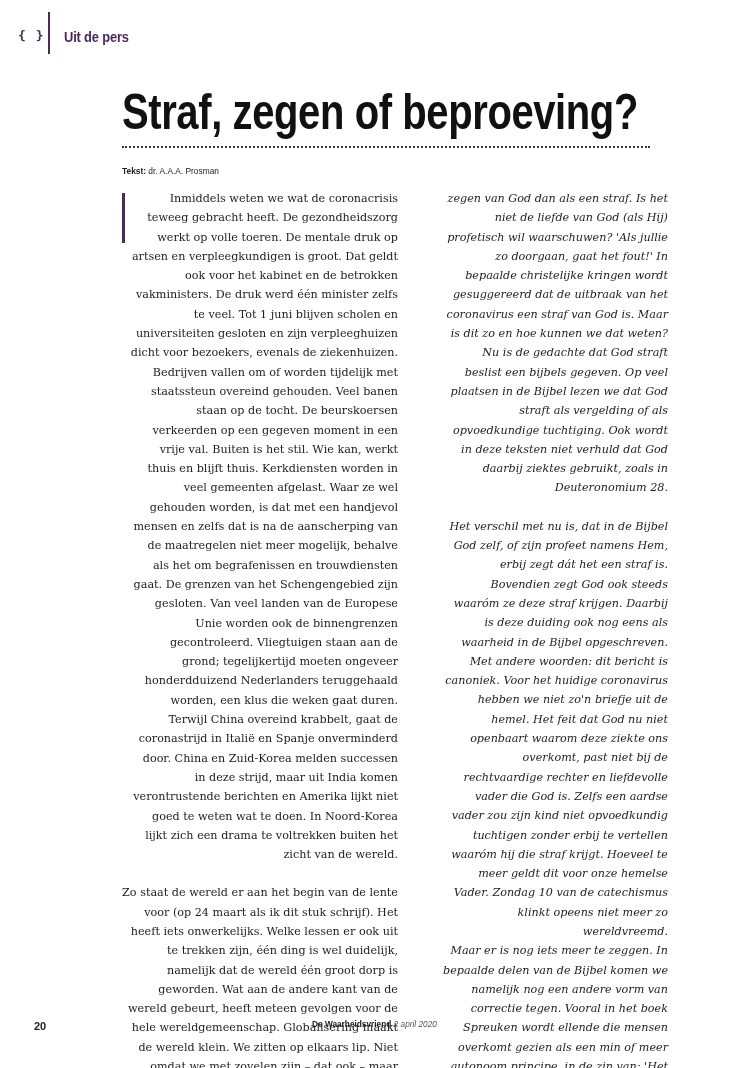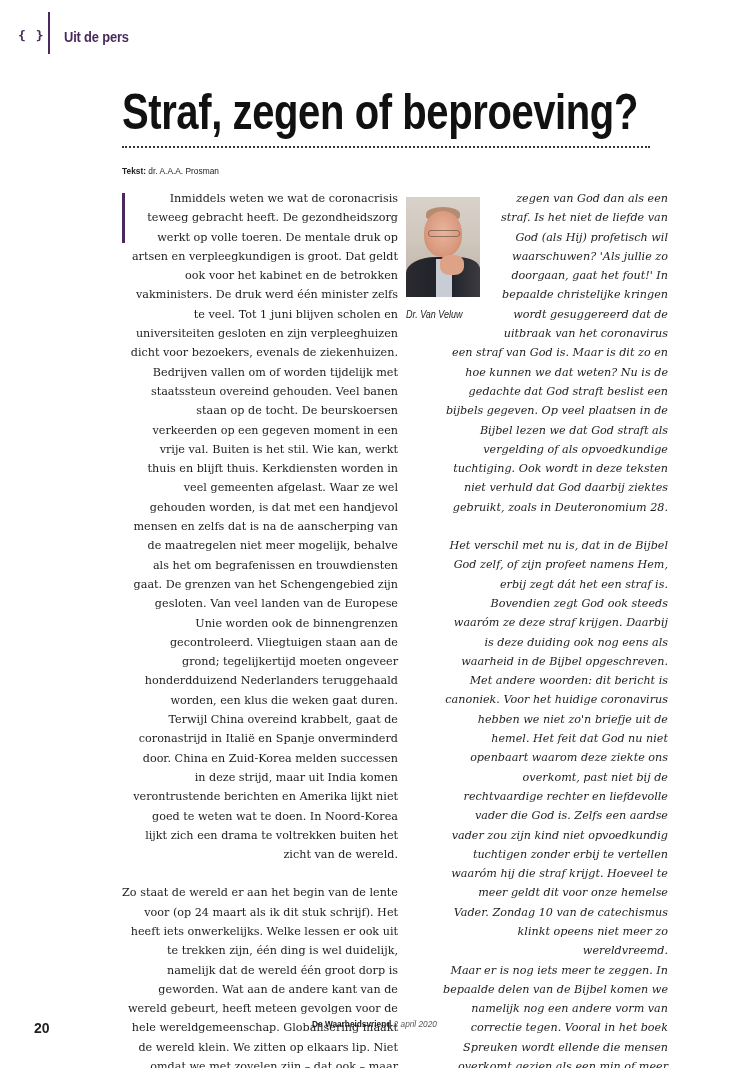--- a/index.html
+++ b/index.html
@@ -31,21 +31,21 @@
     .photo .face { position: absolute; left: 18px; top: 14px; width: 38px; height: 46px; border-radius: 48% 48% 46% 46%; background: radial-gradient(ellipse at 50% 45%, #e9b59c 0%, #d99a7f 60%, #c68468 100%); }
     .photo .hair { position: absolute; left: 20px; top: 10px; width: 34px; height: 14px; border-radius: 50% 50% 30% 30%; background: #b58c6f; }
     .photo .glasses { position: absolute; left: 22px; top: 33px; width: 32px; height: 7px; border: 1px solid #6d5547; border-radius: 3px; opacity: 0.7; }
     .photo .suit { position: absolute; left: 0; top: 60px; width: 74px; height: 40px; background: linear-gradient(90deg, #2a2a30 0%, #1f2028 55%, #3b3a40 100%); border-radius: 40% 30% 0 0; }
     .photo .shirt { position: absolute; left: 30px; top: 62px; width: 16px; height: 38px; background: #c8ccd4; }
     .photo .hand { position: absolute; left: 34px; top: 58px; width: 24px; height: 20px; border-radius: 40%; background: #dea287; }
     .photo-caption { font-family: "Liberation Sans", sans-serif; font-style: italic; font-size: 10px; color: #222; margin-top: 8px; transform: scaleX(0.9); transform-origin: left; white-space: nowrap; }
 
     .col-right .body-it { font-style: italic; margin-left: 36px; }
 
-    .footer-page { position: absolute; left: 34px; top: 1020px; font-family: "Liberation Sans", sans-serif; font-weight: bold; font-size: 14px; color: #222; }
+    .footer-page { position: absolute; left: 34px; top: 1020px; font-family: "Liberation Sans", sans-serif; font-weight: bold; font-size: 11px; color: #222; }
     .footer-pub { position: absolute; left: 312px; top: 1019px; font-family: "Liberation Sans", sans-serif; font-size: 9px; color: #222; white-space: nowrap; transform: scaleX(0.92); transform-origin: left; }
     .footer-pub b { font-weight: bold; }
     .footer-pub i { font-style: italic; color: #555; }
   </style>
 </head>
 <body>
 
 <div class="header">
   <span class="brace-icon">{ }</span>
   <div class="header-rule"></div>
@@ -64,31 +64,20 @@
   <div class="dropcap-bar"></div>
   <p>
       <span class="indent">Inmiddels weten we wat de coronacrisis teweeg gebracht heeft. De gezondheidszorg werkt op volle toeren. De mentale druk op artsen en verpleegkundigen is groot. Dat geldt ook voor het kabinet en de betrokken vakministers. De druk werd één minister zelfs te veel. Tot 1 juni blijven scholen en universiteiten gesloten en zijn verpleeghuizen dicht voor bezoekers, evenals de ziekenhuizen. Bedrijven vallen om of worden tijdelijk met staatssteun overeind gehouden. Veel banen staan op de tocht. De beurskoersen verkeerden op een gegeven moment in een vrije val. Buiten is het stil. Wie kan, werkt thuis en blijft thuis. Kerkdiensten worden in veel gemeenten afgelast. Waar ze wel gehouden worden, is dat met een handjevol mensen en zelfs dat is na de aanscherping van de maatregelen niet meer mogelijk, behalve als het om begrafenissen en trouwdiensten gaat. De grenzen van het Schengengebied zijn gesloten. Van veel landen van de Europese Unie worden ook de binnengrenzen gecontroleerd. Vliegtuigen staan aan de grond; tegelijkertijd moeten ongeveer honderdduizend Nederlanders teruggehaald worden, een klus die weken gaat duren. Terwijl China overeind krabbelt, gaat de coronastrijd in Italië en Spanje onverminderd door. China en Zuid-Korea melden successen in deze strijd, maar uit India komen verontrustende berichten en Amerika lijkt niet goed te weten wat te doen. In Noord-Korea lijkt zich een drama te voltrekken buiten het zicht van de wereld.</span>
     </p>
   <div class="gap"></div>
   <p>Zo staat de wereld er aan het begin van de lente voor (op 24 maart als ik dit stuk schrijf). Het heeft iets onwerkelijks. Welke lessen er ook uit te trekken zijn, één ding is wel duidelijk, namelijk dat de wereld één groot dorp is geworden. Wat aan de andere kant van de wereld gebeurt, heeft meteen gevolgen voor de hele wereldgemeenschap. Globalisering maakt de wereld klein. We zitten op elkaars lip. Niet omdat we met zovelen zijn – dat ook – maar vooral door het netwerk van contacten.</p>
 
 </div>
 
 <div class="col col-right">
-  <div class="photo-block">
-    <div class="photo">
-      <div class="suit"></div>
-      <div class="shirt"></div>
-      <div class="hair"></div>
-      <div class="face"></div>
-      <div class="glasses"></div>
-      <div class="hand"></div>
-    </div>
-    <div class="photo-caption">Dr. Van Veluw</div>
-  </div>
   <p class="body-it">zegen van God dan als een straf. Is het niet de liefde van God (als Hij) profetisch wil waarschuwen? 'Als jullie zo doorgaan, gaat het fout!' In bepaalde christelijke kringen wordt gesuggereerd dat de uitbraak van het coronavirus een straf van God is. Maar is dit zo en hoe kunnen we dat weten? Nu is de gedachte dat God straft beslist een bijbels gegeven. Op veel plaatsen in de Bijbel lezen we dat God straft als vergelding of als opvoedkundige tuchtiging. Ook wordt in deze teksten niet verhuld dat God daarbij ziektes gebruikt, zoals in Deuteronomium 28.</p>
   <div class="gap"></div>
   <p class="body-it">Het verschil met nu is, dat in de Bijbel God zelf, of zijn profeet namens Hem, erbij zegt dát het een straf is. Bovendien zegt God ook steeds waaróm ze deze straf krijgen. Daarbij is deze duiding ook nog eens als waarheid in de Bijbel opgeschreven. Met andere woorden: dit bericht is canoniek. Voor het huidige coronavirus hebben we niet zo'n briefje uit de hemel. Het feit dat God nu niet openbaart waarom deze ziekte ons overkomt, past niet bij de rechtvaardige rechter en liefdevolle vader die God is. Zelfs een aardse vader zou zijn kind niet opvoedkundig tuchtigen zonder erbij te vertellen waaróm hij die straf krijgt. Hoeveel te meer geldt dit voor onze hemelse Vader. Zondag 10 van de catechismus klinkt opeens niet meer zo wereldvreemd.</p>
   <p class="body-it">
     <span>Maar er is nog iets meer te zeggen. In bepaalde delen van de Bijbel komen we namelijk nog een andere vorm van correctie tegen. Vooral in het boek Spreuken wordt ellende die mensen overkomt gezien als een min of meer autonoom principe, in de zin van: 'Het kwaad straft zichzelf.' We kunnen daarbij bijvoorbeeld denken aan: 'Wie onheil zaait, zal onheil oogsten' (Spreuken 22:8) en 'Wie een kuil graaft voor een ander, valt er zelf in' (Spreuken 26:27). Straf is daar niet een bewuste handeling van God, maar meer een natuurwetmatigheid die in Gods schepping zit. Oudtestamenticus Klaus Koch noemt dit positieve principe een </span>
   </p>
 
 </div>
 
 <div class="footer-page">20</div>

